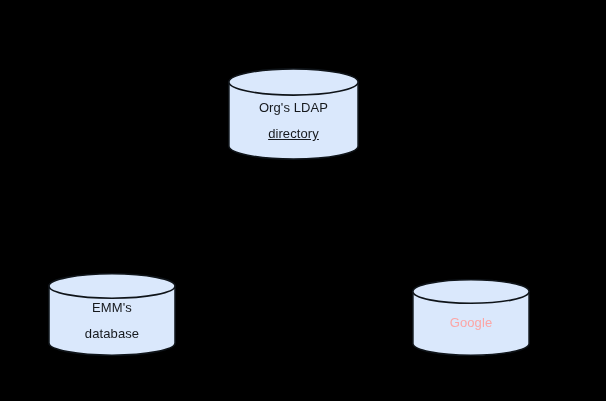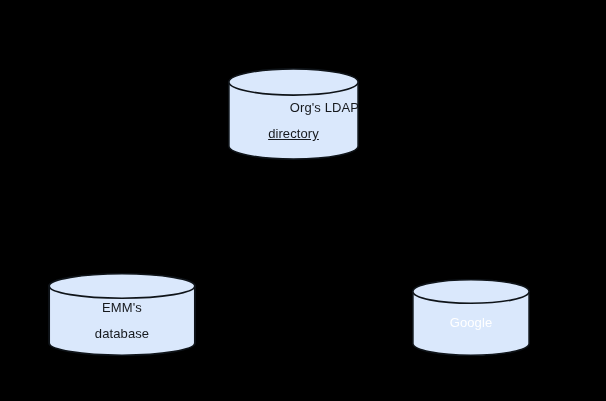--- a/index.html
+++ b/index.html
@@ -50,34 +50,34 @@
 </head>
 <body>
 
 <div id="canvas" style="width: 606px; height: 401px; background: rgb(0, 0, 0);">
 
   <div class="cylinder" id="node-ldap" style="left: 228px; top: 68px; width: 131px; height: 92px;">
     <svg class="cyl-svg" viewBox="0 0 131 92" preserveAspectRatio="none">
       <path d="M 0.9 14 L 0.9 78 A 64.6 13.1 0 0 0 130.1 78 L 130.1 14 Z" fill="#dae8fc" stroke="#0f1419" stroke-width="1.6"></path>
       <ellipse cx="65.5" cy="14" rx="64.6" ry="13.1" fill="#dae8fc" stroke="#0f1419" stroke-width="1.6"></ellipse>
     </svg>
-    <div class="cyl-label" id="label-ldap-1" style="top: 26.992px; color: rgb(22, 25, 29); text-align: right;">Org's LDAP</div>
+    <div class="cyl-label" id="label-ldap-1" style="top: 26.992px; color: rgb(22, 25, 29);">Org's LDAP</div>
     <div class="cyl-label" id="label-ldap-2" style="top: 52.992px; color: rgb(22, 25, 29); text-decoration: underline;">directory</div>
   </div>
 
-  <div class="cylinder" id="node-emm" style="left: 48px; top: 273px; width: 148px; height: 83px;">
+  <div class="cylinder" id="node-emm" style="left: 48px; top: 273px; width: 128px; height: 83px;">
     <svg class="cyl-svg" viewBox="0 0 124 83" preserveAspectRatio="none">
       <path d="M 0.9 13 L 0.9 70 A 61.1 12.2 0 0 0 123.1 70 L 123.1 13 Z" fill="#dae8fc" stroke="#0f1419" stroke-width="1.6"></path>
       <ellipse cx="62" cy="13" rx="61.1" ry="12.2" fill="#dae8fc" stroke="#0f1419" stroke-width="1.6"></ellipse>
     </svg>
     <div class="cyl-label" id="label-emm-1" style="top: 21.808px; color: rgb(22, 25, 29);">EMM's</div>
     <div class="cyl-label" id="label-emm-2" style="top: 47.808px; color: rgb(22, 25, 29);">database</div>
   </div>
 
   <div class="cylinder" id="node-google" style="left: 412px; top: 279px; width: 118px; height: 77px;">
     <svg class="cyl-svg" viewBox="0 0 118 77" preserveAspectRatio="none">
       <path d="M 0.9 12.5 L 0.9 64.5 A 58.1 11.8 0 0 0 117.1 64.5 L 117.1 12.5 Z" fill="#dae8fc" stroke="#0f1419" stroke-width="1.6"></path>
       <ellipse cx="59" cy="12.5" rx="58.1" ry="11.8" fill="#dae8fc" stroke="#0f1419" stroke-width="1.6"></ellipse>
     </svg>
-    <div class="cyl-label" id="label-google-1" style="top: 31.352px; color: #ffffff;">Google</div>
+    <div class="cyl-label" id="label-google-1" style="top: 31.352px; color: #fca5a5;">Google</div>
   </div>
 
 </div>
 
 </body></html>

